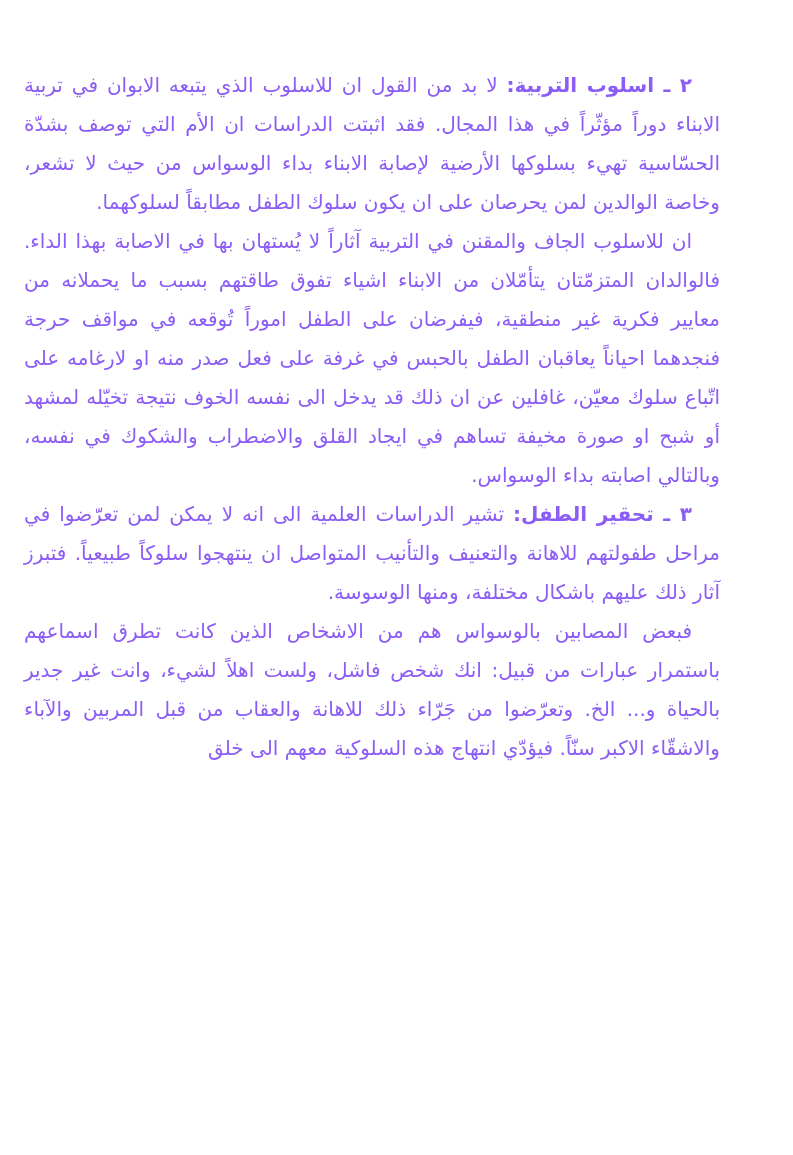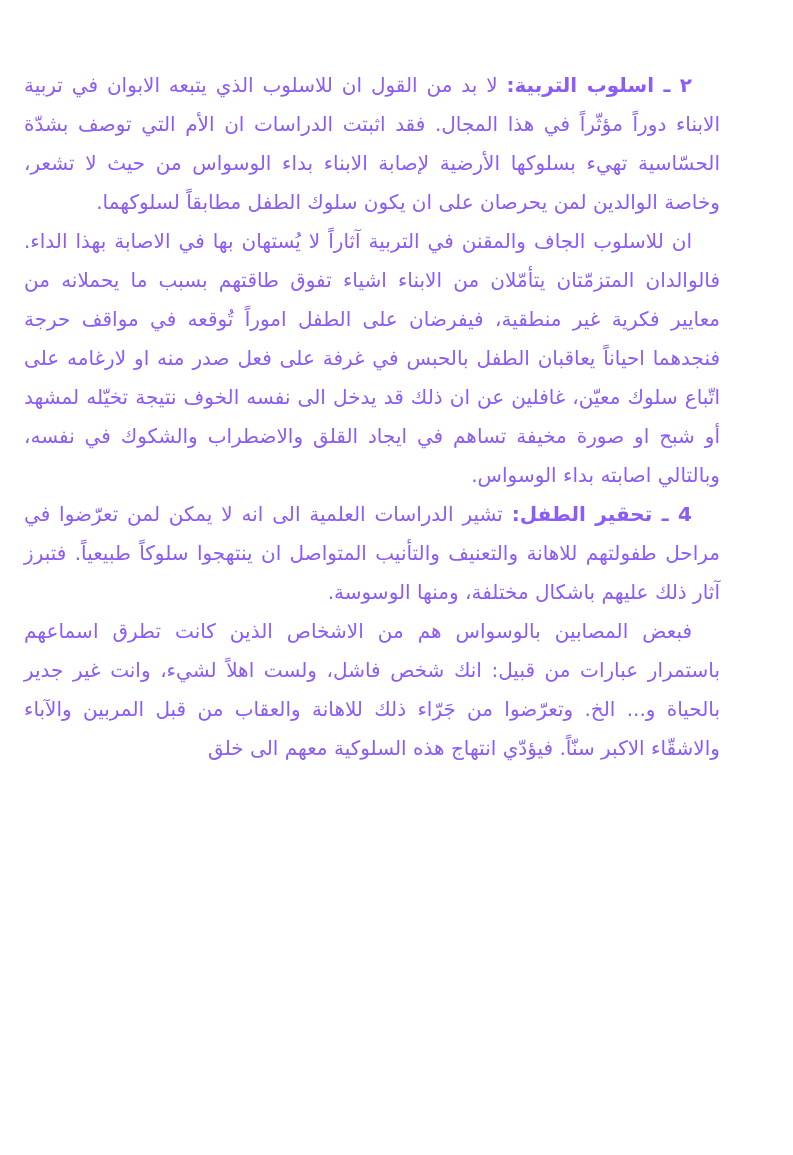--- a/index.html
+++ b/index.html
@@ -47,17 +47,17 @@
       letter-spacing: 1px;
     }
   </style>
 </head>
 <body>
 
 <div class="page">
   <div class="text-block">
     <p><span class="lead">٢ ـ اسلوب التربية:</span><span> لا بد من القول ان للاسلوب الذي يتبعه الابوان في تربية الابناء دوراً مؤثّراً في هذا المجال. فقد اثبتت الدراسات ان الأم التي توصف بشدّة الحسّاسية تهيء بسلوكها الأرضية لإصابة الابناء بداء الوسواس من حيث لا تشعر، وخاصة الوالدين لمن يحرصان على ان يكون سلوك الطفل مطابقاً لسلوكهما.</span></p>
     <p><span class="lead"></span><span>ان للاسلوب الجاف والمقنن في التربية آثاراً لا يُستهان بها في الاصابة بهذا الداء. فالوالدان المتزمّتان يتأمّلان من الابناء اشياء تفوق طاقتهم بسبب ما يحملانه من معايير فكرية غير منطقية، فيفرضان على الطفل اموراً تُوقعه في مواقف حرجة فنجدهما احياناً يعاقبان الطفل بالحبس في غرفة على فعل صدر منه او لارغامه على اتّباع سلوك معيّن، غافلين عن ان ذلك قد يدخل الى نفسه الخوف نتيجة تخيّله لمشهد أو شبح او صورة مخيفة تساهم في ايجاد القلق والاضطراب والشكوك في نفسه، وبالتالي اصابته بداء الوسواس.</span></p>
-    <p><span class="lead">4 ـ تحقير الطفل:</span><span> تشير الدراسات العلمية الى انه لا يمكن لمن تعرّضوا في مراحل طفولتهم للاهانة والتعنيف والتأنيب المتواصل ان ينتهجوا سلوكاً طبيعياً. فتبرز آثار ذلك عليهم باشكال مختلفة، ومنها الوسوسة.</span></p>
+    <p><span class="lead">٣ ـ تحقير الطفل:</span><span> تشير الدراسات العلمية الى انه لا يمكن لمن تعرّضوا في مراحل طفولتهم للاهانة والتعنيف والتأنيب المتواصل ان ينتهجوا سلوكاً طبيعياً. فتبرز آثار ذلك عليهم باشكال مختلفة، ومنها الوسوسة.</span></p>
     <p><span class="lead"></span><span>فبعض المصابين بالوسواس هم من الاشخاص الذين كانت تطرق اسماعهم باستمرار عبارات من قبيل: انك شخص فاشل، ولست اهلاً لشيء، وانت غير جدير بالحياة و... الخ. وتعرّضوا من جَرّاء ذلك للاهانة والعقاب من قبل المربين والآباء والاشقّاء الاكبر سنّاً. فيؤدّي انتهاج هذه السلوكية معهم الى خلق</span></p>
   </div>
   <div class="page-number">ـ٨٣ـ</div>
 </div>
 
 </body></html>

